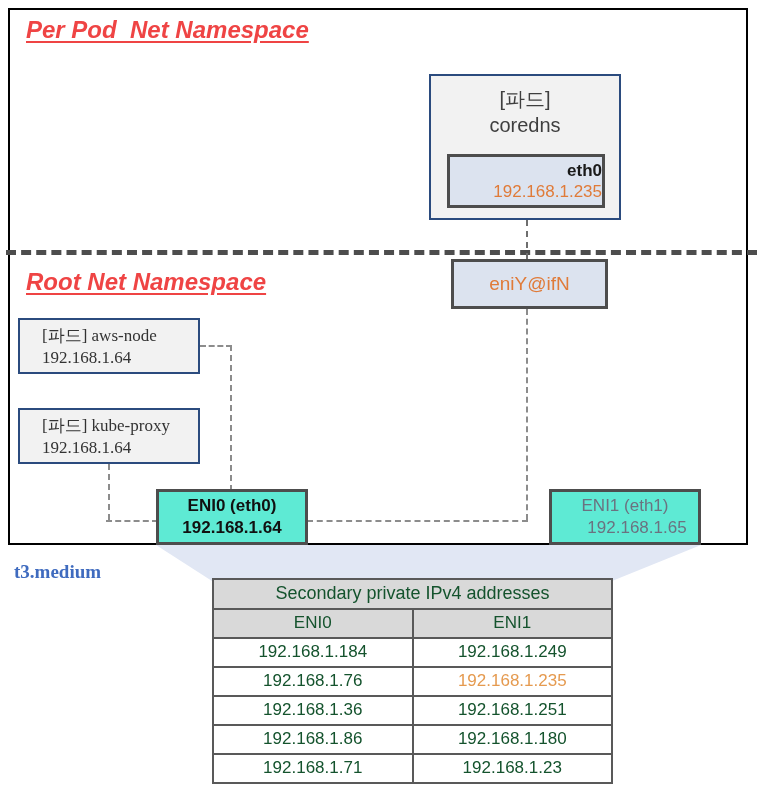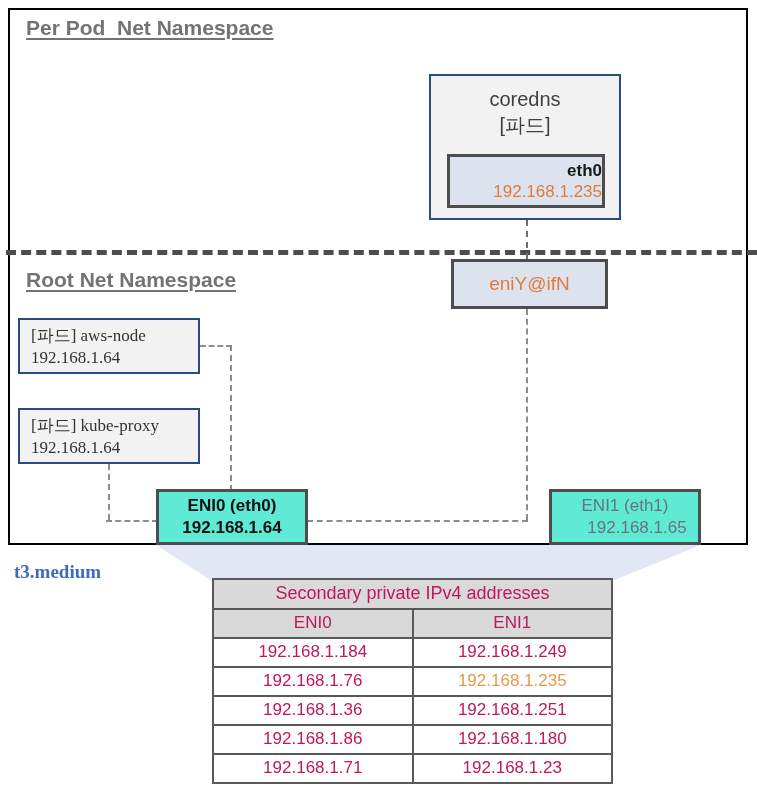--- a/index.html
+++ b/index.html
@@ -16,22 +16,22 @@
     border:2px solid #000000;background:#ffffff;box-sizing:border-box;
   }
   
   .ns-divider{
     position:absolute;left:6px;top:250px;width:751px;height:0;
     border-top:5px dashed #4d4d4d;
   }
 
   .ns-title{
     position:absolute;
-    font-weight:bold;
-    font-size:21px;color:#737373;
+    font-weight:bold;font-style:italic;
+    font-size:24px;color:#ef4444;
     text-decoration:underline;
     text-underline-offset:3px;
     white-space:pre;
   }
   #ns-title-pod{left:26px;top:16px;}
   #ns-title-root{left:26px;top:268px;}
 
   
   .pod-box{
     position:absolute;left:429px;top:74px;width:192px;height:146px;
@@ -55,21 +55,21 @@
     background:#dce3ef;border:3px solid #4d4d4d;box-sizing:border-box;
     display:flex;align-items:center;justify-content:center;
   }
   .eni-if-box span{font-size:19px;color:#e07b39;}
 
   
   .hostpod-box{
     position:absolute;width:182px;height:56px;
     background:#f2f2f2;border:2px solid #2b4b7e;box-sizing:border-box;
     font-family:"Liberation Serif","DejaVu Serif",serif;
-    color:#333333;padding:5px 0 0 11px;
+    color:#333333;padding:5px 0 0 22px;
   }
   #pod-aws-node{left:18px;top:318px;}
   #pod-kube-proxy{left:18px;top:408px;}
   .hostpod-line{font-size:17px;line-height:1.28;white-space:nowrap;}
 
   
   .eni-box{
     position:absolute;width:152px;height:56px;
     background:#5eead4;border:3px solid #4d4d4d;box-sizing:border-box;
     text-align:center;
@@ -106,21 +106,21 @@
   .sec-table{
     position:absolute;left:212px;top:578px;width:401px;
     border-collapse:collapse;background:#ffffff;
     table-layout:fixed;
   }
   .sec-table th,.sec-table td{
     border:2px solid #595959;
     text-align:center;
     font-size:17px;
     padding:3px 0 4px 0;
-    color:#be185d;
+    color:#14532d;
     font-weight:normal;
   }
   .sec-table th{background:#d9d9d9;}
   .sec-table .title-cell{font-size:18px;}
   .sec-table td.hl{color:#e59a4f;}
 </style>
 </head>
 <body>
 
 <div id="stage">
@@ -139,22 +139,22 @@
   <div class="conn conn-h" style="left:307px;top:520px;width:221px;"></div>
 
   <div class="conn conn-h" style="left:200px;top:345px;width:32px;"></div>
   <div class="conn conn-v" style="left:230px;top:345px;height:146px;"></div>
 
   <div class="conn conn-v" style="left:108px;top:464px;height:56px;"></div>
   <div class="conn conn-h" style="left:106px;top:520px;width:52px;"></div>
 
   <div class="pod-box">
     <div class="pod-title">
+      <div>[파드]</div>
       <div>coredns</div>
-      <div>[파드]</div>
     </div>
     <div class="eth-box">
       <div class="eth-name">eth0</div>
       <div class="eth-ip">192.168.1.235</div>
     </div>
   </div>
 
   <div class="eni-if-box">
     <span>eniY@ifN</span>
   </div>

